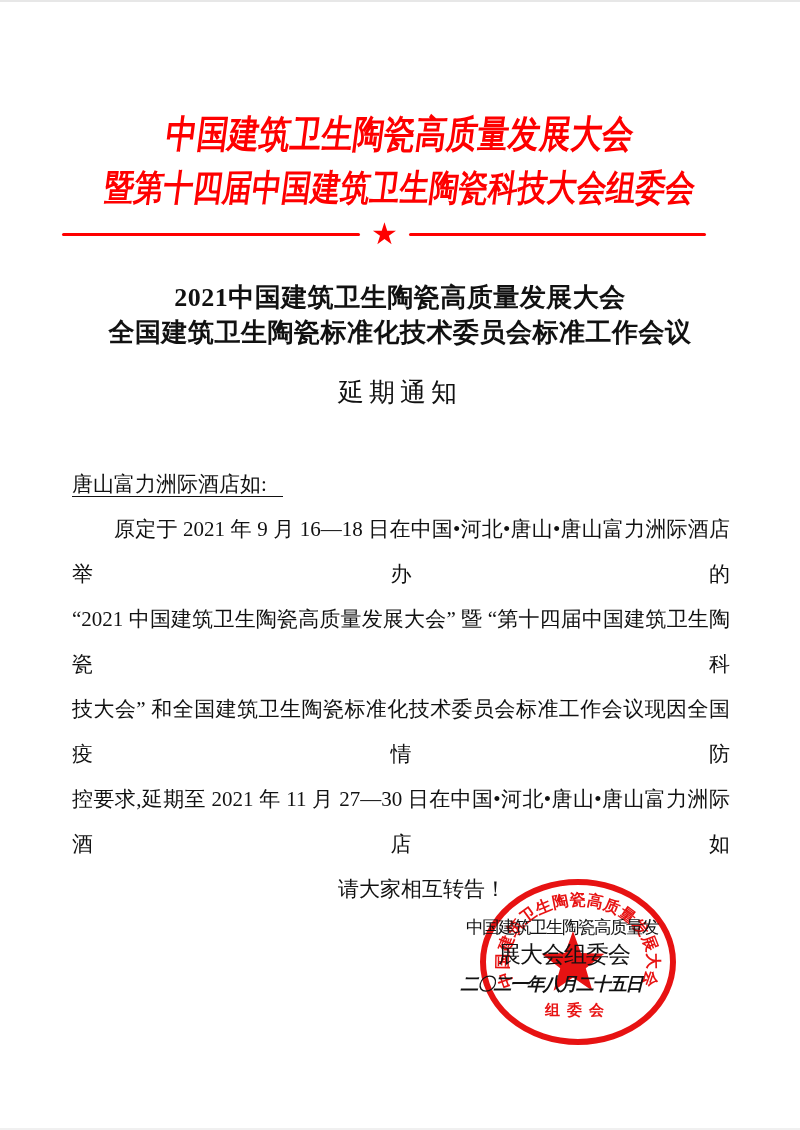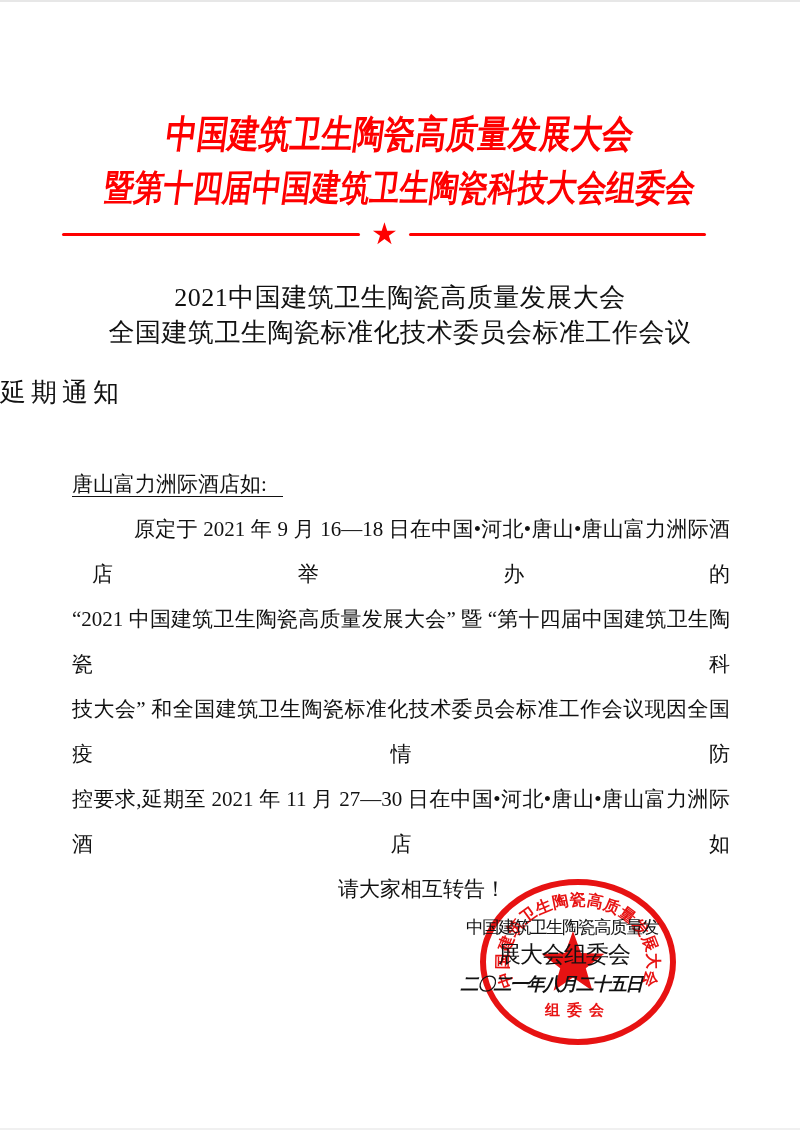--- a/index.html
+++ b/index.html
@@ -21,27 +21,27 @@
   .lh-line2 > span { display:inline-block; transform:scale(0.82,1) skewX(-9deg); white-space:nowrap; }
 
   .divider { display:flex; align-items:center; margin:4px 0 0 62px; width:644px; height:32px; }
   .divider .rule { height:3px; background:#fe0000; border-radius:2px; }
   .divider .rule.left  { width:298px; }
   .divider .rule.right { flex:1; }
   .divider .star { color:#fe0000; font-size:30px; line-height:30px; padding:0 11px; }
 
   
   .doc-title { margin-top:30px; text-align:center; font-size:26px; line-height:35px;
-    font-weight:400; letter-spacing:0.5px; }
-  .subject { margin-top:25px; font-size:26px; line-height:35px; letter-spacing:5px; }
+    font-weight:700; letter-spacing:0.5px; }
+  .subject { margin-top:25px; text-align:center; font-size:26px; line-height:35px; letter-spacing:5px; }
 
   
   .body-block { margin:52px 70px 0 72px; font-size:21px; line-height:45px; }
   .salutation span.u { border-bottom:1.6px solid #111; padding-right:16px; }
-  .pline.indent { text-indent:42px;margin-left:20px; }
+  .pline.indent { text-indent:42px; }
   .pline.j { text-align:justify; text-align-last:justify; }
   .note { text-indent:42px;text-align:center; }
 
   
   .sig-org1 { position:absolute; left:466px; top:916px; font-size:17.5px; line-height:22px;
     letter-spacing:-1.5px; z-index:3; white-space:nowrap; }
   .sig-org2 { position:absolute; left:498px; top:944px; font-size:23px; line-height:22px;
     letter-spacing:-1px; z-index:3; white-space:nowrap; }
   .sig-date { position:absolute; left:462px; top:972px; font-size:18px; line-height:24px;
     font-weight:bold; letter-spacing:-1.5px; z-index:3; white-space:nowrap; }

